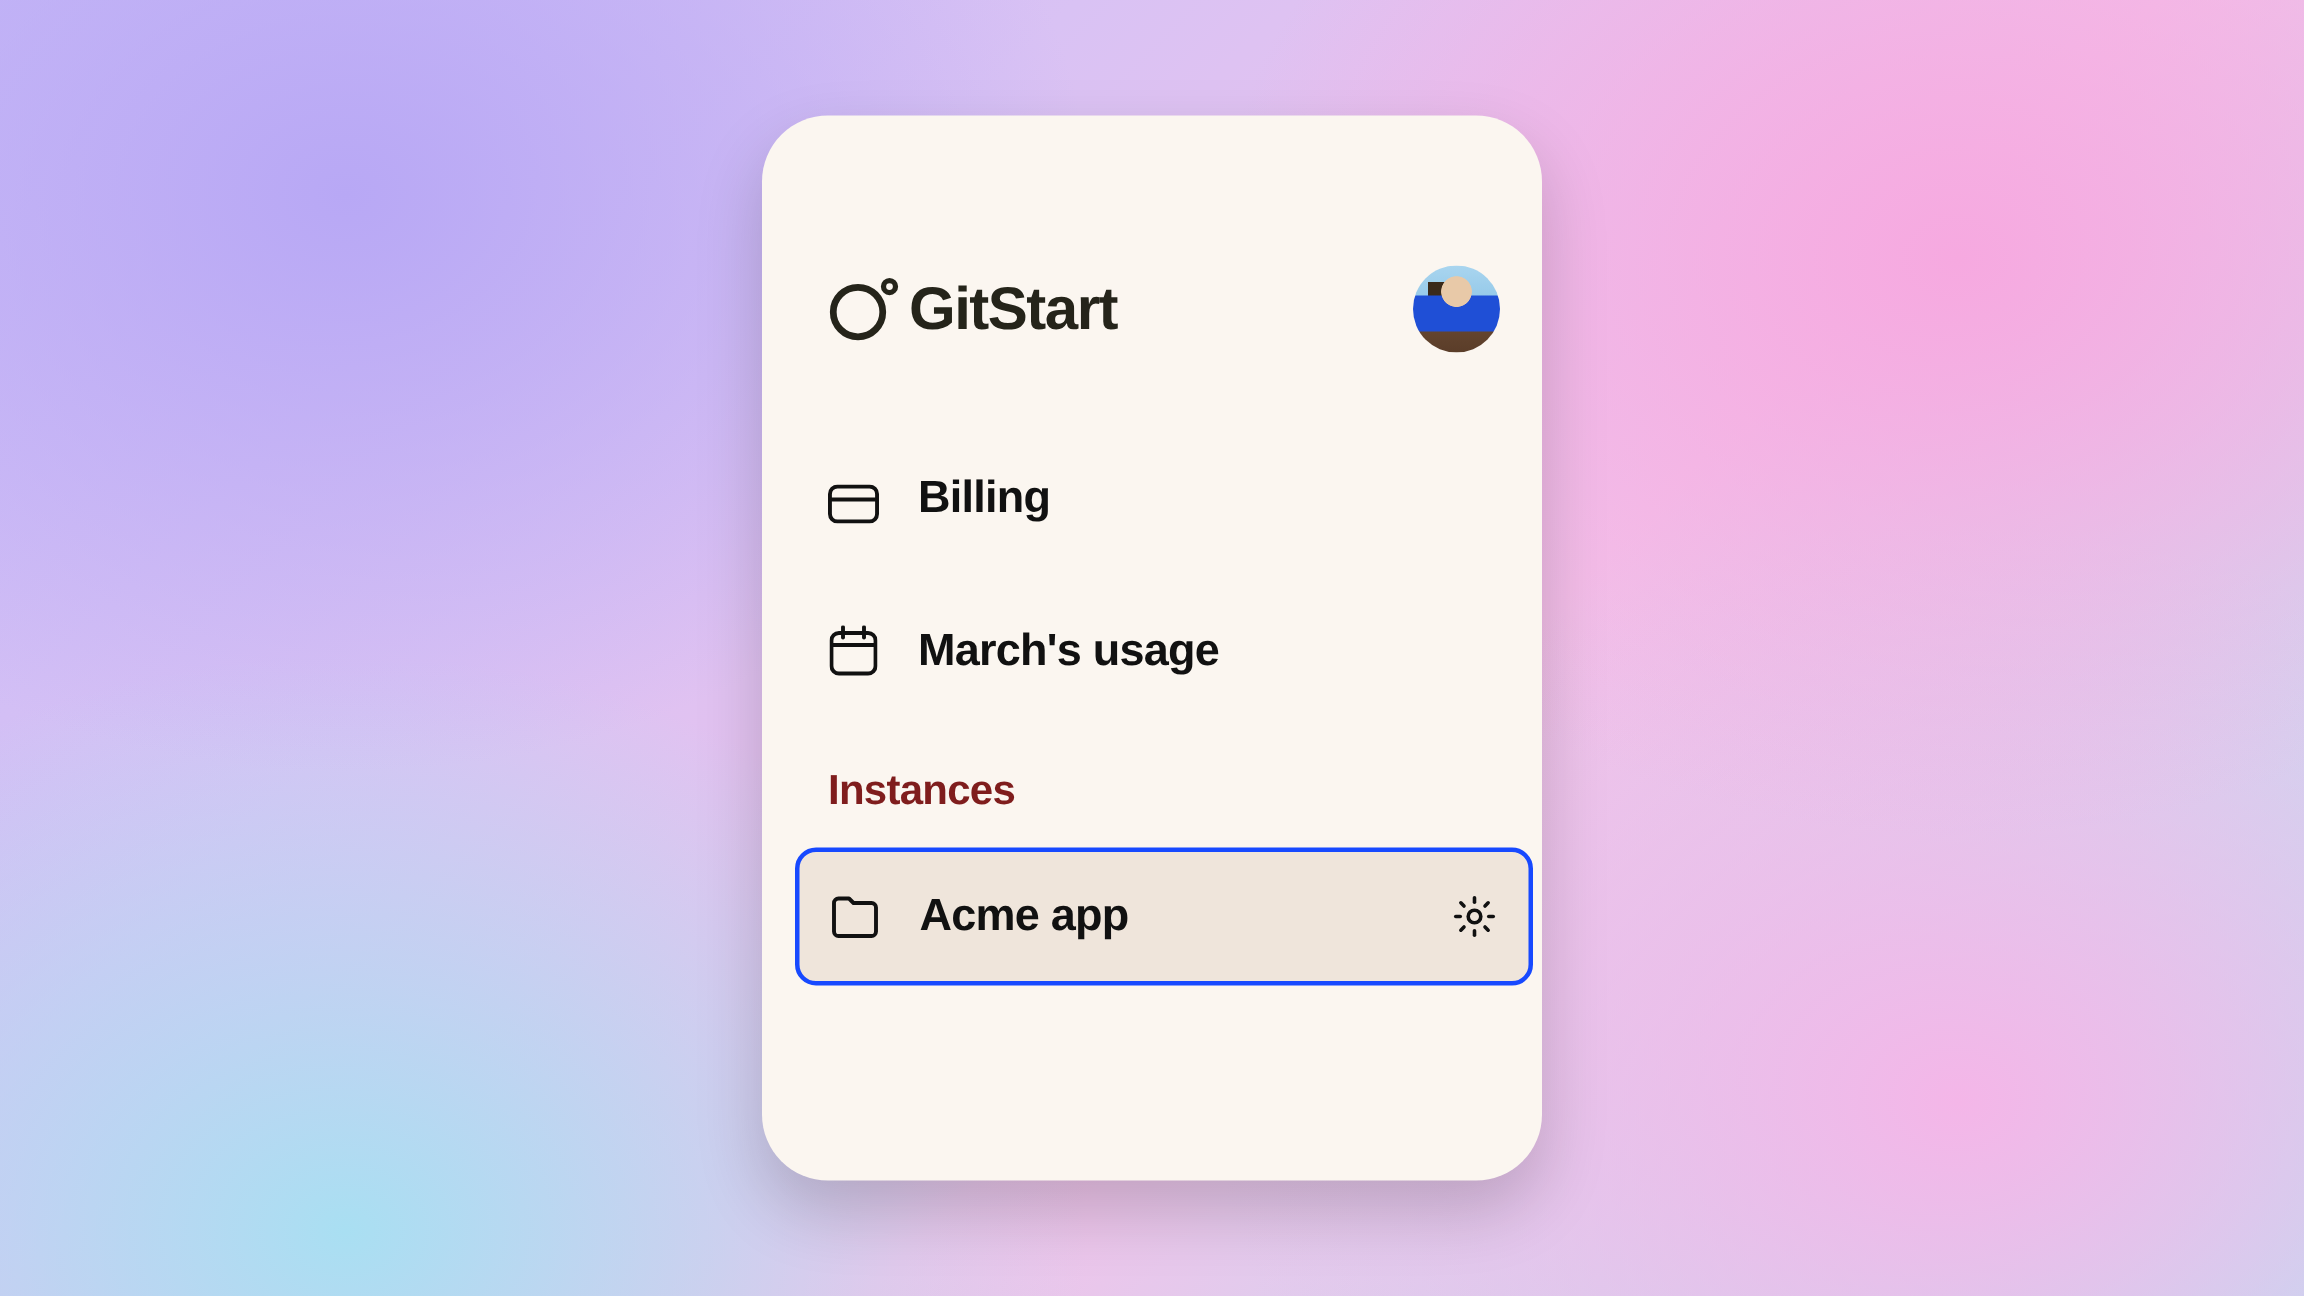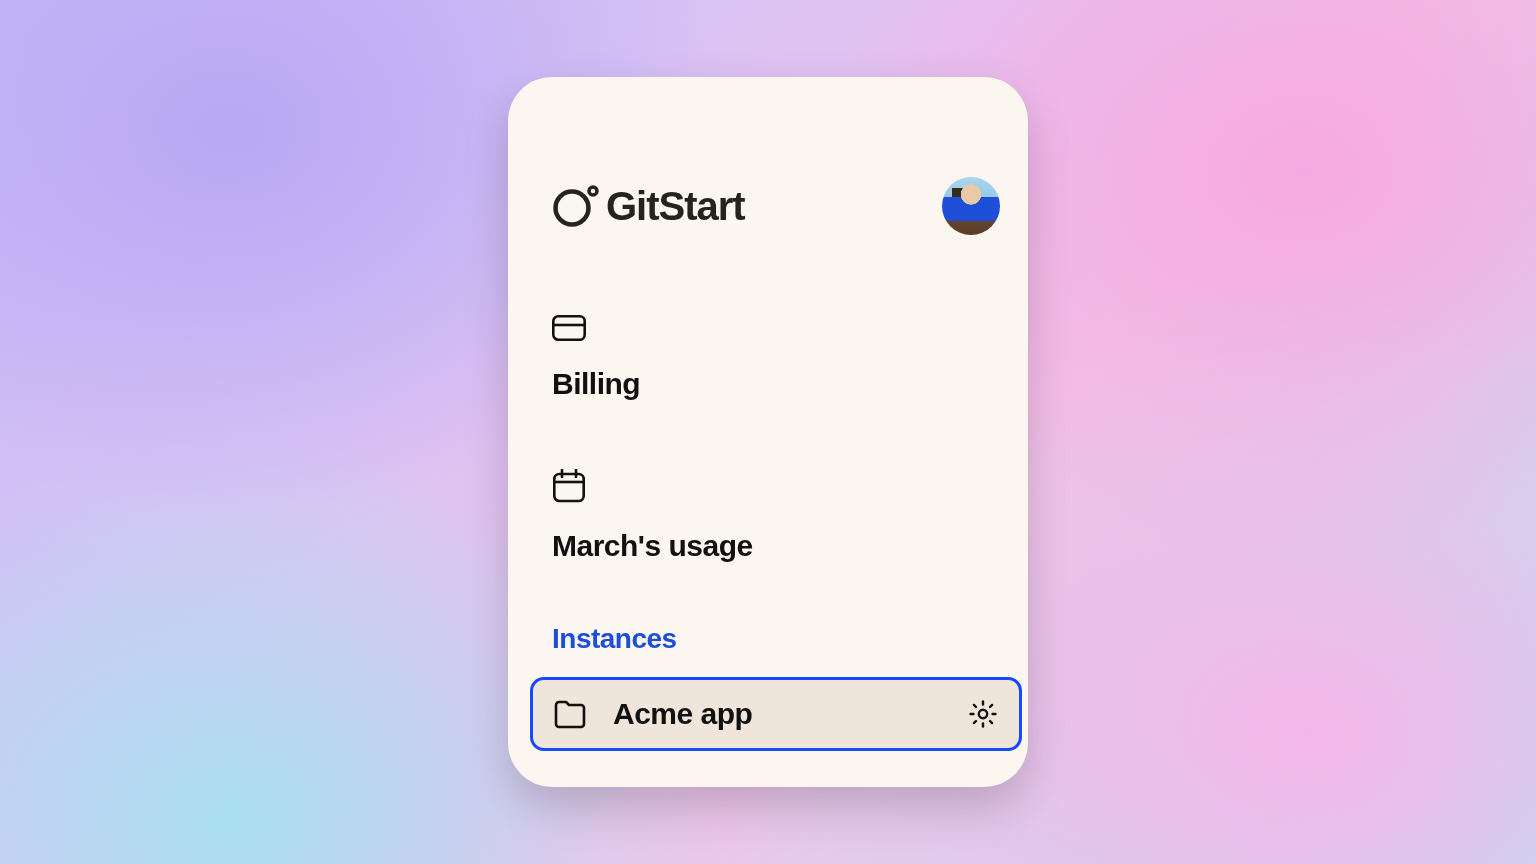--- a/index.html
+++ b/index.html
@@ -51,50 +51,49 @@
     background:
       radial-gradient(circle at 50% 30%, #e8c9a8 0%, #e8c9a8 20%, transparent 21%),
       linear-gradient(#1f4fd6 0 0) 0 58%/100% 42% no-repeat,
       linear-gradient(#3a2a1a 0 0) 30% 25%/40% 22% no-repeat,
       linear-gradient(180deg, #a9d5ef 0%, #8cc4e6 55%, #6b4a32 56%, #5a3d29 100%);
     position: relative;
     overflow:hidden;
   }
   .nav-item {
     display: flex;
-    align-items: flex-start;
+    align-items: flex-end;
     gap: 26px;
     padding: 8px 0;
     margin-bottom: 52px;
     cursor: pointer;
-    flex-direction: column;
   }
   .nav-item .icon {
     width: 34px;
     display:flex;
     justify-content:center;
   }
   .nav-label {
     font-size: 30px;
     font-weight: 700;
     color: #111;
     letter-spacing: -0.5px;
   }
   .section-heading {
     font-size: 28px;
     font-weight: 600;
-    color: #1d4ed8;
+    color: #7f1d1d;
     margin-top: 12px;
     margin-bottom: 22px;
     letter-spacing: -0.5px;
   }
   .instance-row {
     display: flex;
     align-items: center;
-    height: 74px;
+    height: 92px;
     background: #efe5db;
     border: 3px solid #1749ff;
     border-radius: 14px;
     padding: 0 20px;
     margin-left: -22px;
     margin-right: -22px;
     cursor: pointer;
   }
   .instance-row .icon {
     width: 34px;

